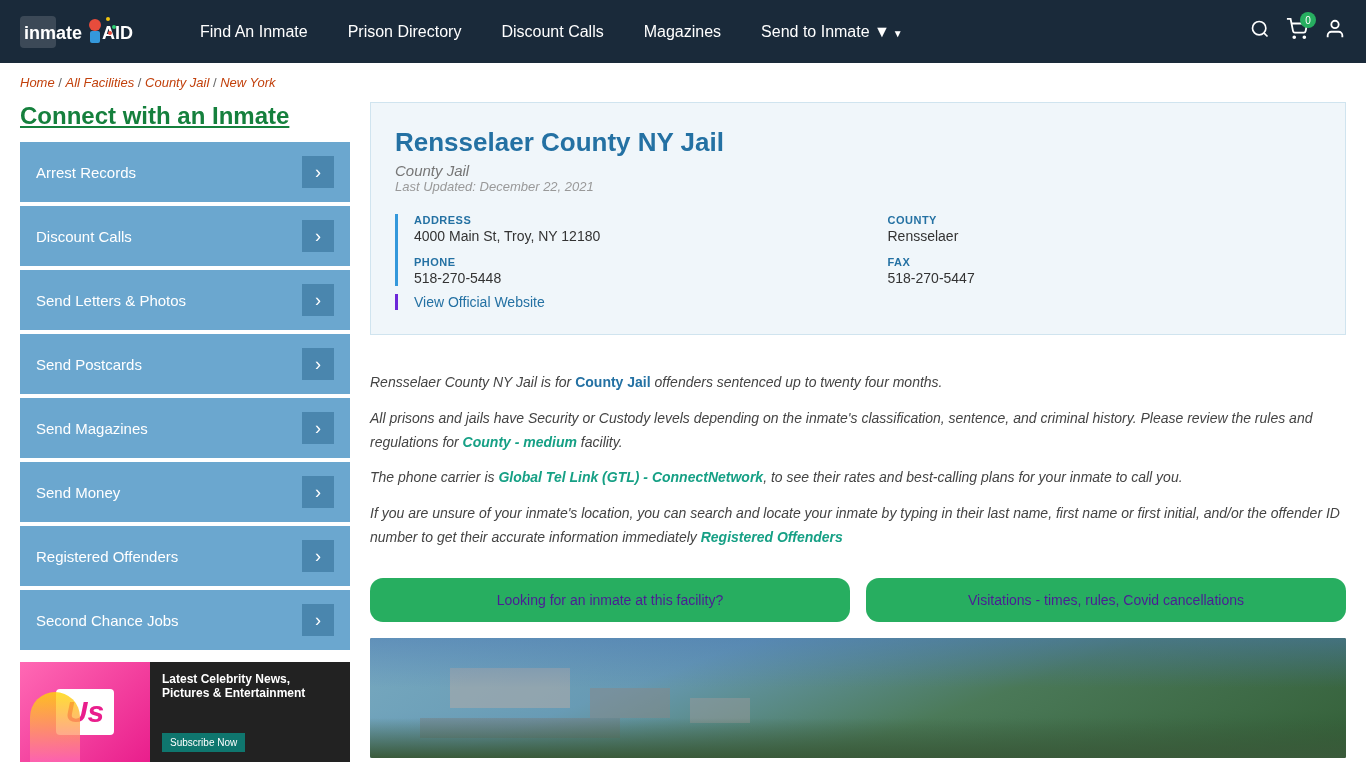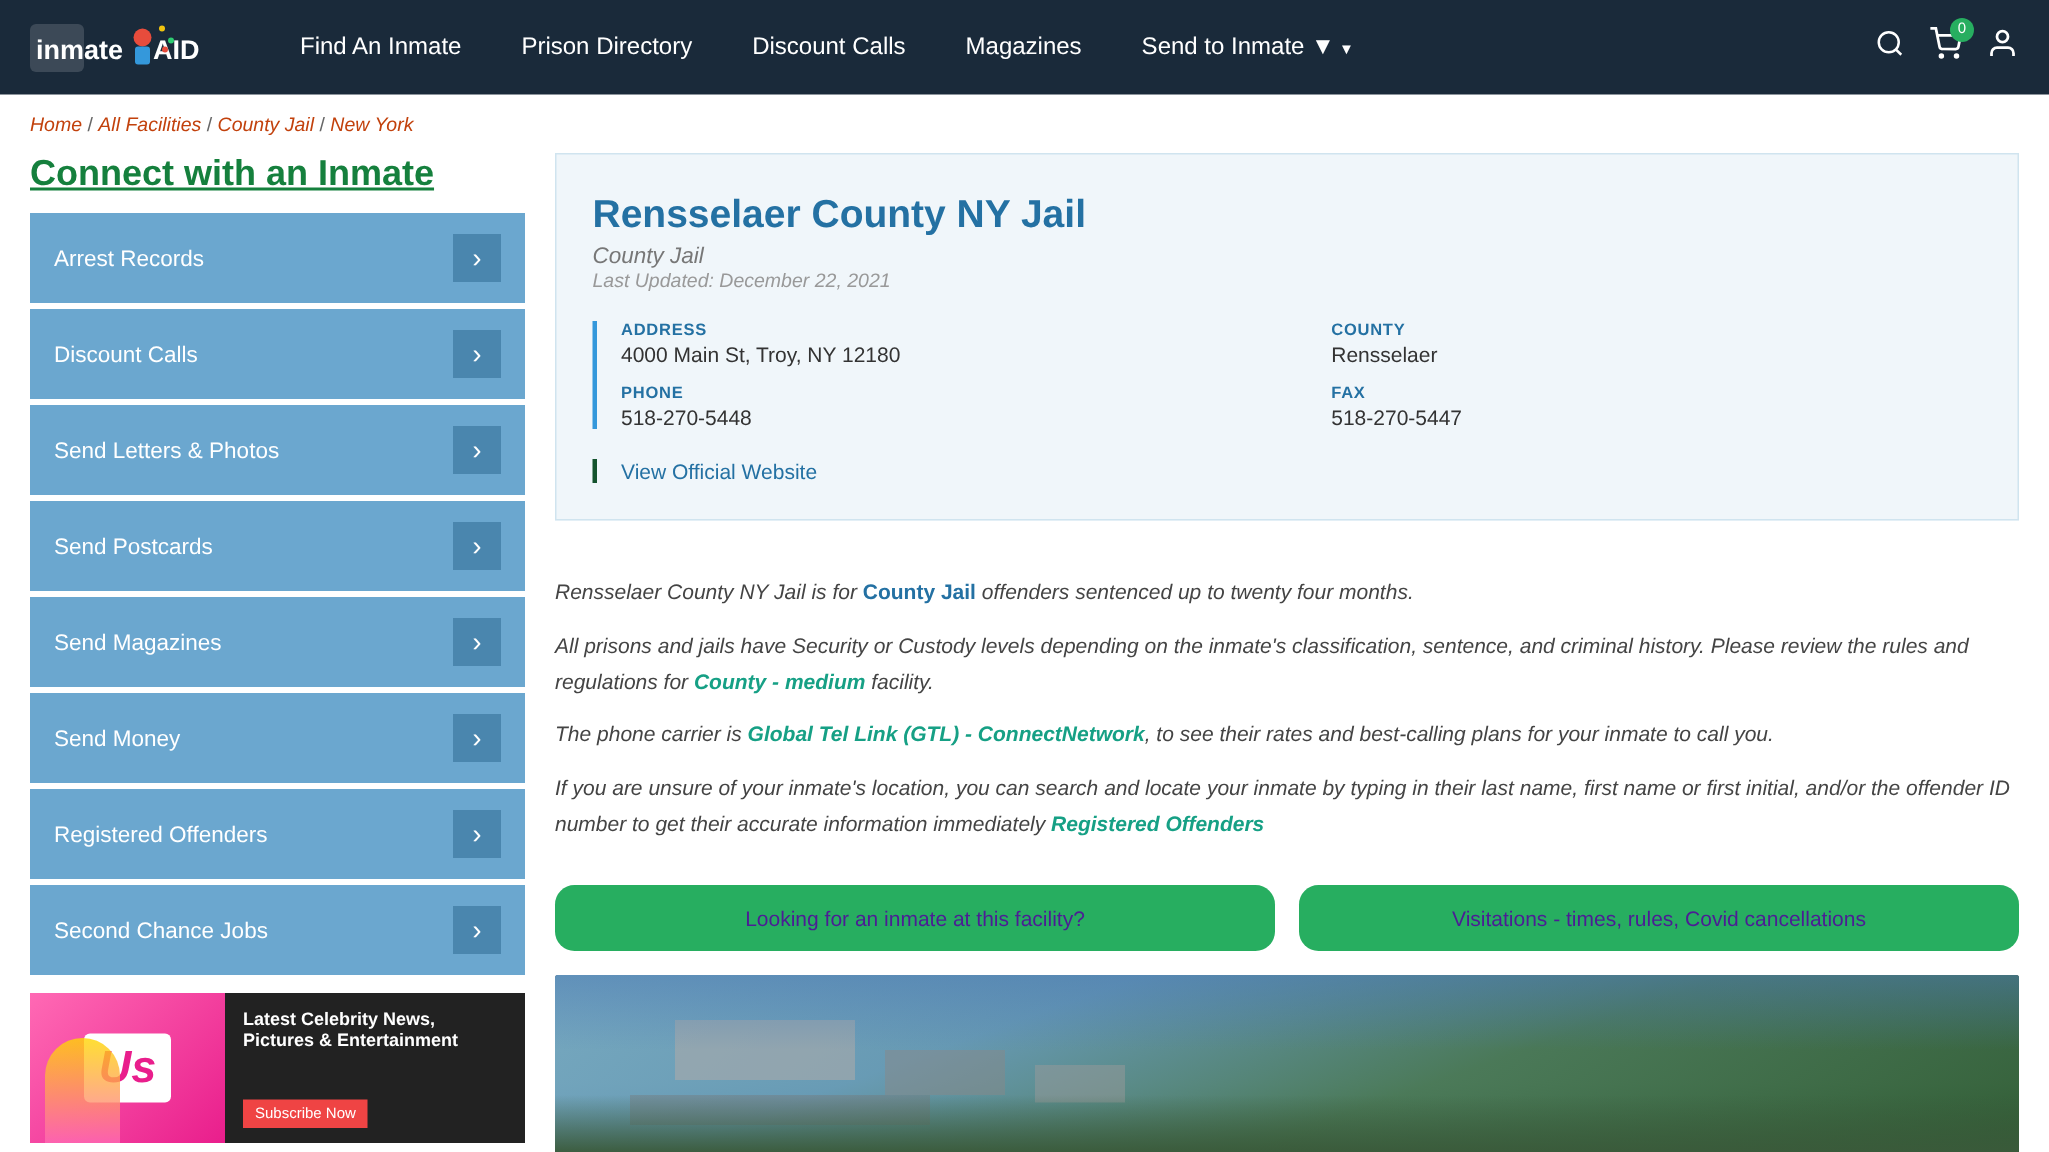--- a/index.html
+++ b/index.html
@@ -130,21 +130,21 @@
       font-size: 11px;
       flex: 1;
       height: 100%;
       display: flex;
       flex-direction: column;
       justify-content: space-between;
       gap: 6px;
     }
     .sidebar-ad-text .ad-title { font-weight: bold; font-size: 12px; }
     .sidebar-ad-text .ad-btn {
-      background: #ef4444;
+      background: #0f766e;
       color: #fff;
       border: none;
       padding: 4px 8px;
       font-size: 10px;
       cursor: pointer;
       align-self: flex-start;
     }
 
     
     .content { flex: 1; }
@@ -170,39 +170,39 @@
       font-size: 13px;
       font-style: italic;
       margin-bottom: 20px;
     }
     .info-grid {
       border-left: 3px solid #3498db;
       padding-left: 16px;
       display: grid;
       grid-template-columns: 1fr 1fr;
       gap: 12px 40px;
-      margin-bottom: 20px;
+      margin-bottom: 8px;
     }
     .info-label {
       color: #2471a3;
       font-size: 11px;
       font-weight: bold;
       letter-spacing: 0.5px;
       text-transform: uppercase;
       margin-bottom: 2px;
     }
     .info-value {
       color: #333;
       font-size: 14px;
     }
     .official-link a {
       color: #2471a3;
       text-decoration: none;
       font-size: 14px;
-      border-left: 3px solid #14532d;
+      border-left: 3px solid #6d28d9;
       padding-left: 16px;
       display: block;
     }
 
     
     .description {
       padding: 16px 0;
       line-height: 1.7;
       font-size: 14px;
       color: #444;

